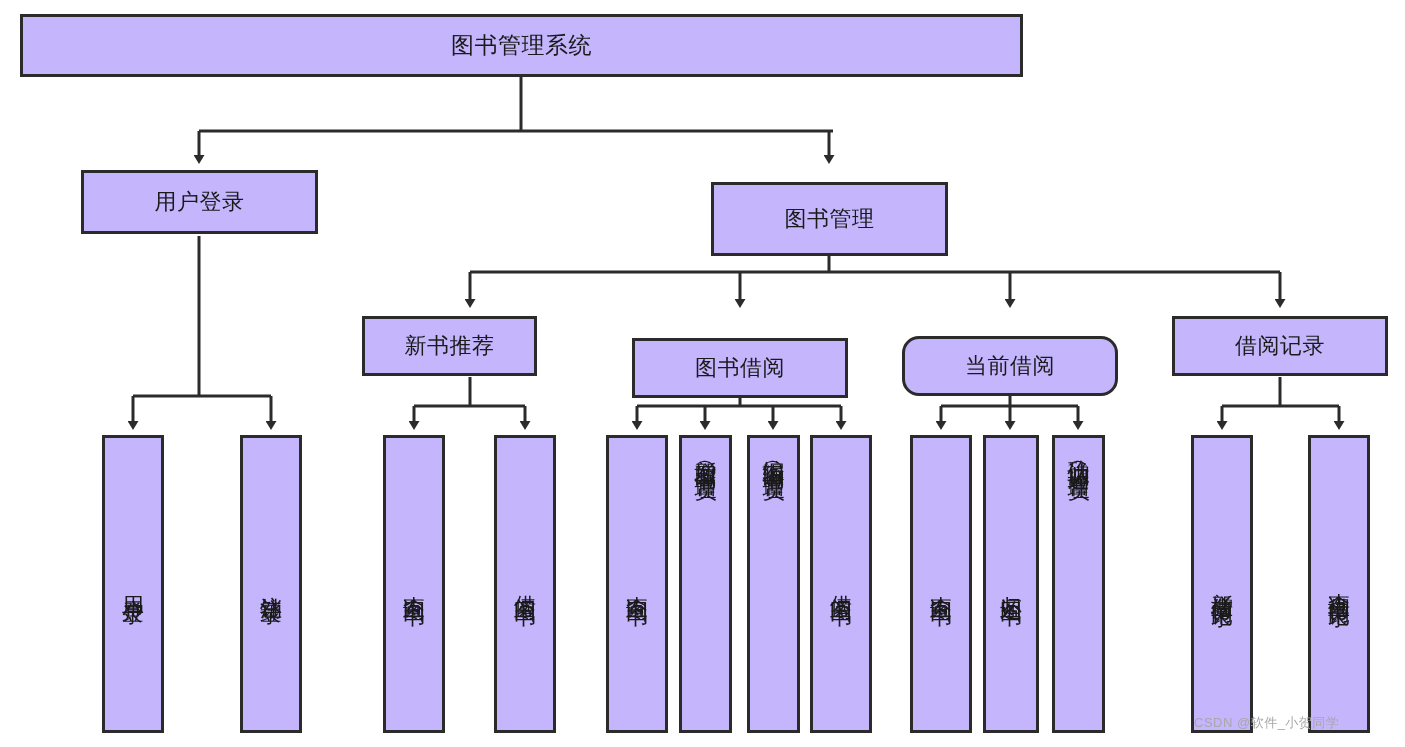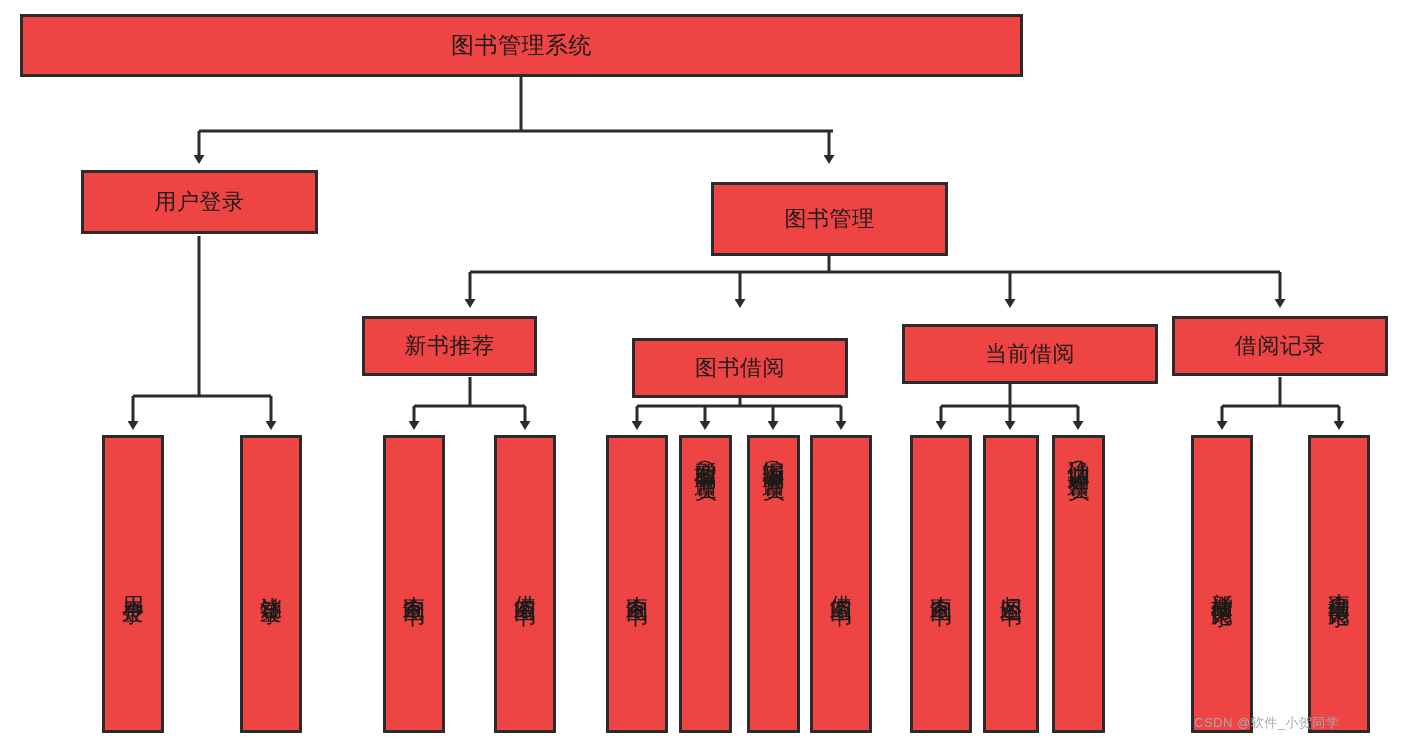--- a/index.html
+++ b/index.html
@@ -21,21 +21,21 @@
     position: absolute;
     left: 0;
     top: 0;
     width: 1405px;
     height: 747px;
     pointer-events: none;
   }
   .node {
     position: absolute;
     box-sizing: border-box;
-    background: #ef4444;
+    background: #c4b5fd;
     border: 3px solid #2b2b2b;
     display: flex;
     align-items: center;
     justify-content: center;
     color: #1a1a1a;
   }
   .node .lbl {
     display: block;
     text-align: center;
     line-height: 1.18;
@@ -138,21 +138,21 @@
   <div class="node horiz" style="left:711px; top:182px; width:237px; height:74px;">
     <span class="lbl">图书管理</span>
   </div>
 
   <div class="node horiz" style="left:362px; top:316px; width:175px; height:60px;">
     <span class="lbl">新书推荐</span>
   </div>
   <div class="node horiz" style="left:632px; top:316px; width:216px; height:60px;margin-top:22px;">
     <span class="lbl">图书借阅</span>
   </div>
-  <div class="node horiz" style="left:902px; top:324px; width:256px; height:60px;">
+  <div class="node horiz" style="left:902px; top:336px; width:216px; height:60px;border-radius:17px;">
     <span class="lbl">当前借阅</span>
   </div>
   <div class="node horiz" style="left:1172px; top:316px; width:216px; height:60px;">
     <span class="lbl">借阅记录</span>
   </div>
 
   <div class="node vert centered" style="left:102px; top:435px; width:62px; height:298px;">
     <span class="lbl">用户登录</span>
   </div>
   <div class="node vert centered" style="left:240px; top:435px; width:62px; height:298px;">

